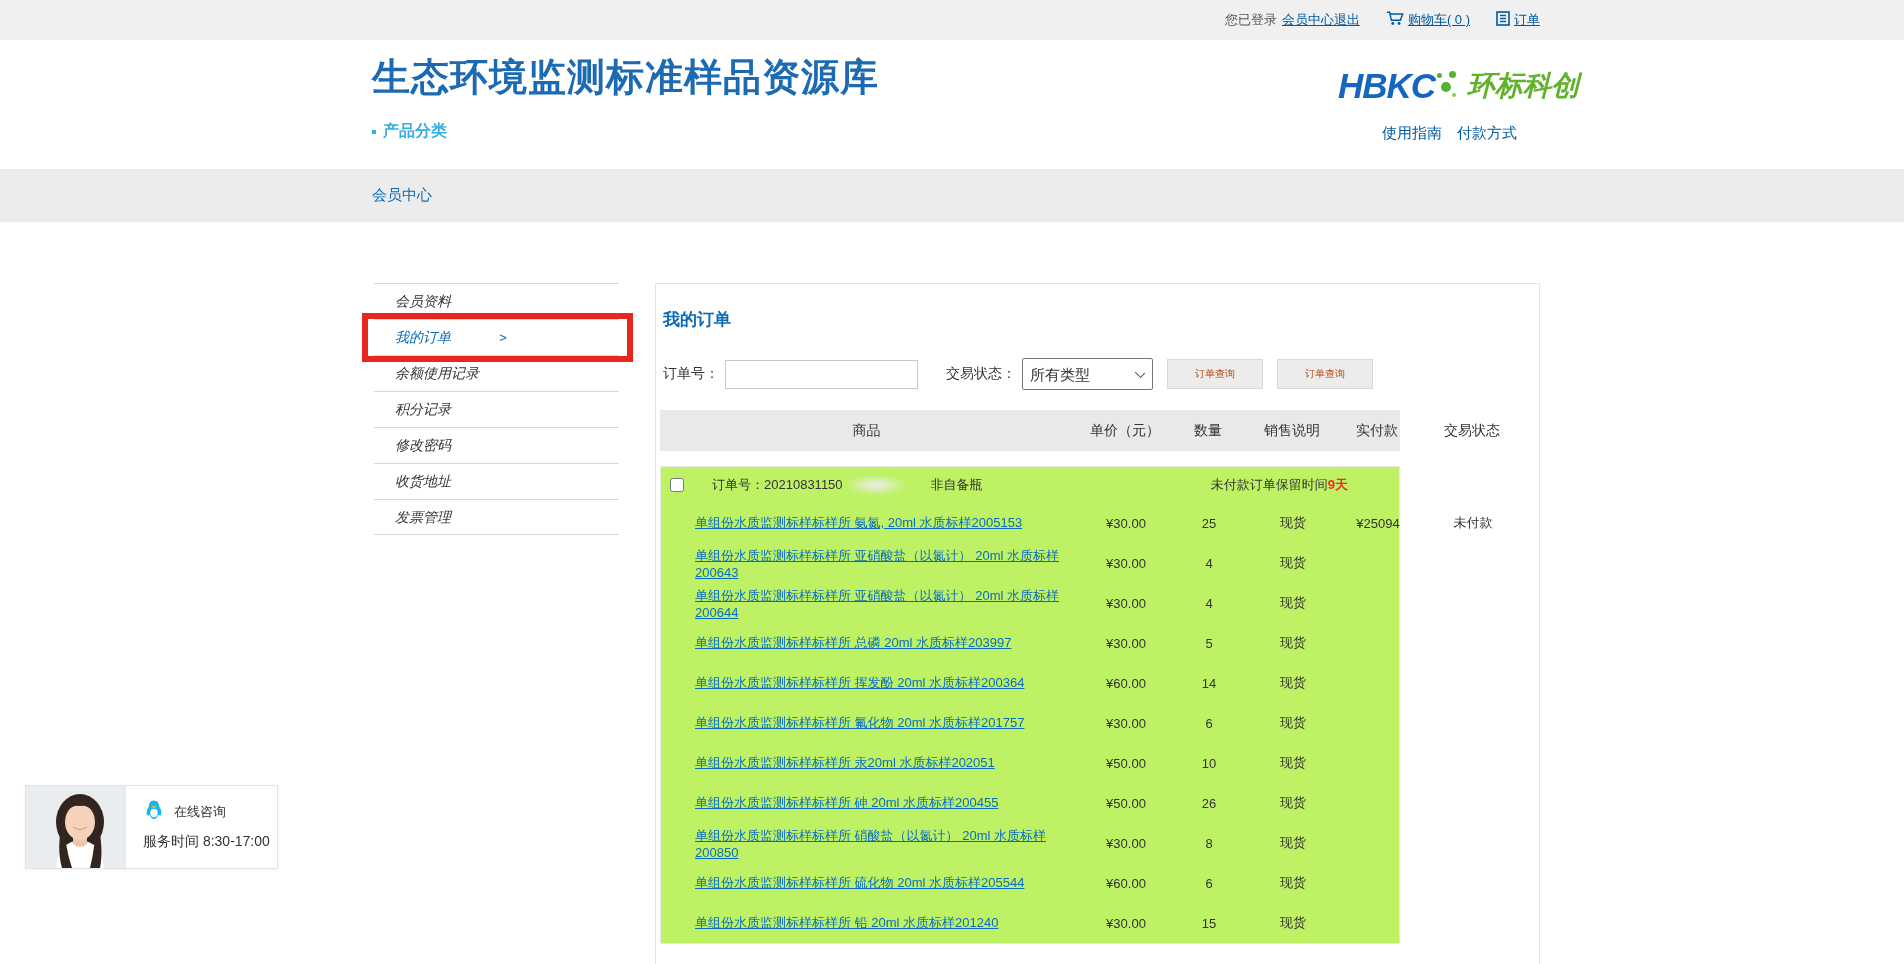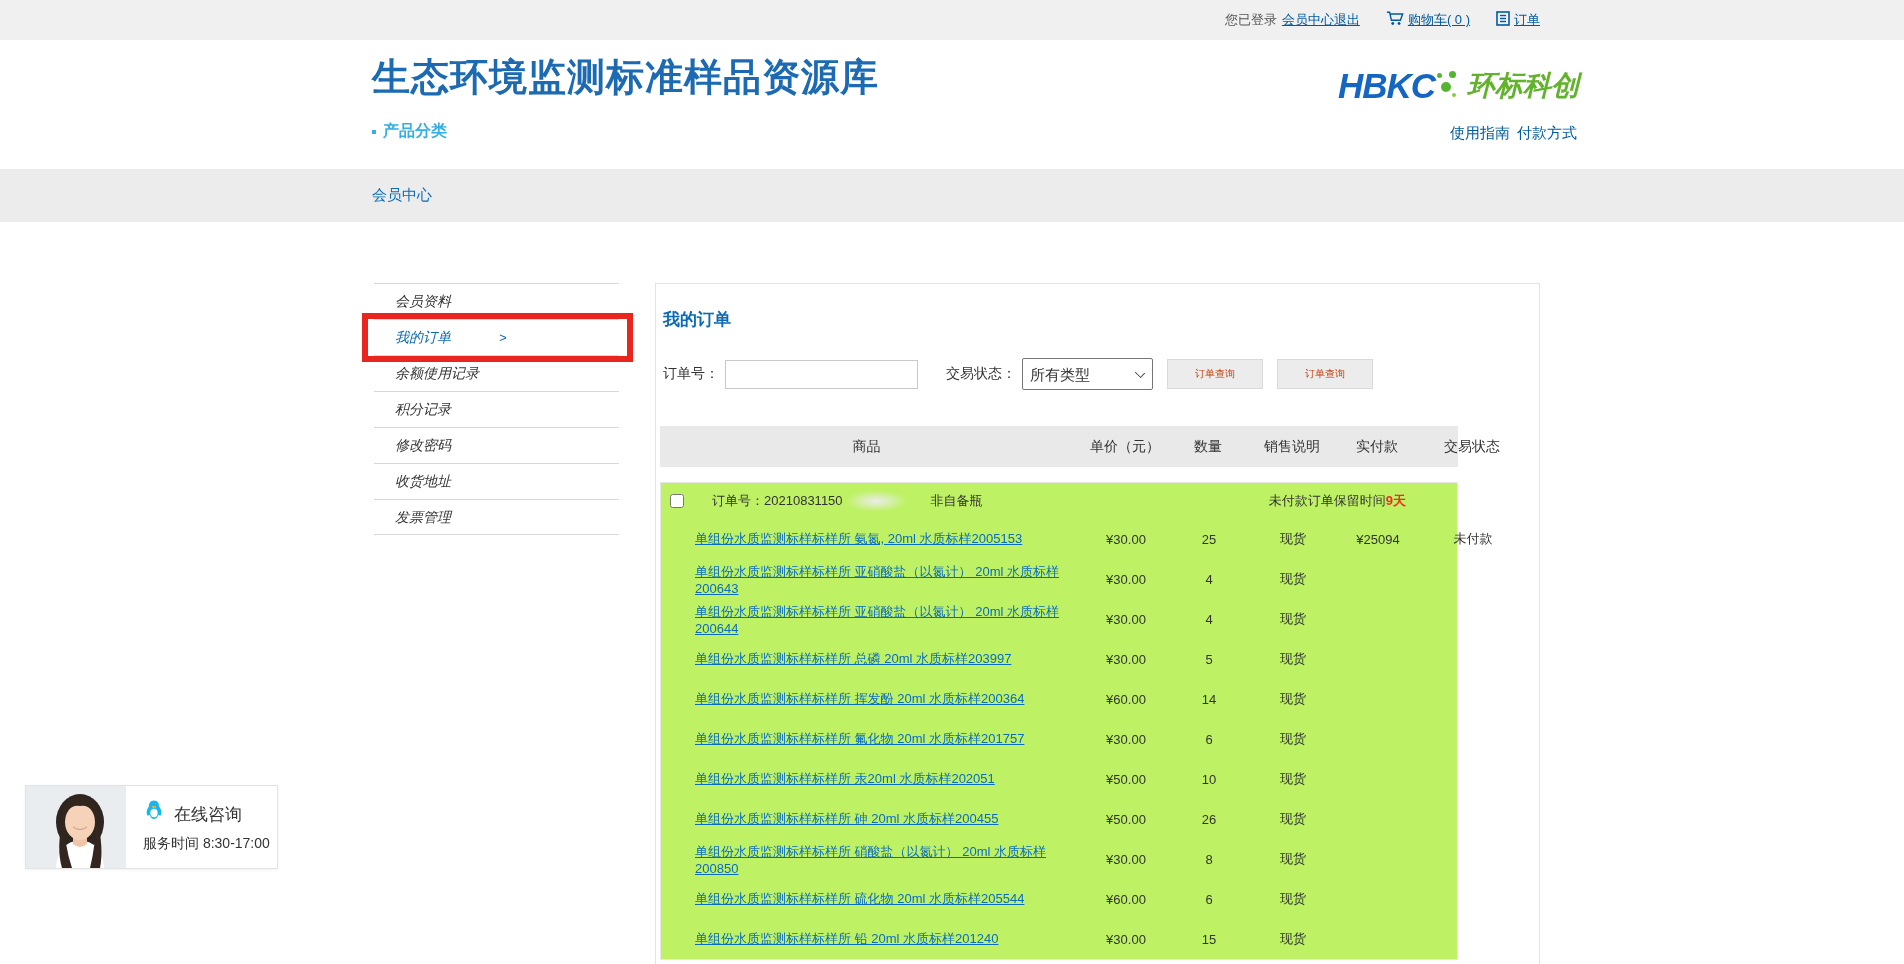--- a/index.html
+++ b/index.html
@@ -31,21 +31,21 @@
   .brand-dots i:nth-child(1){ width:10px; height:10px; left:6px; top:13px; }
   .brand-dots i:nth-child(2){ width:7px; height:7px; left:14px; top:2px; }
   .brand-dots i:nth-child(3){ width:5px; height:5px; left:2px; top:4px; }
   .brand-dots i:nth-child(4){ width:4px; height:4px; left:17px; top:24px; background:#8ccb4a; }
   .brand-cn { font-size:28px; font-weight:900; font-style:italic; color:#62b22d; margin-left:6px; }
 
   .nav { position:absolute; left:372px; top:81px; display:flex; align-items:center; font-size:16px; }
   .nav-category { color:#35aee3; font-weight:bold; margin-right:34px; display:flex; align-items:center; }
   .nav-category .dot { width:4px; height:4px; background:#35aee3; margin-right:7px; display:inline-block; }
   .nav-item { color:#333; margin-right:31px; cursor:pointer; }
-  .nav-side-links { position:absolute; left:1450px; top:84px; font-size:15px; display:flex; gap:7px; }
+  .nav-side-links { position:absolute; left:1382px; top:84px; font-size:15px; display:flex; gap:15px; }
   .nav-side-links a { color:#005aa0; }
 
   
   .band { position:absolute; top:169px; left:0; width:100%; height:53px; background:#ececec; }
   .breadcrumb { position:absolute; left:372px; top:17px; font-size:15px; color:#0a6ab5; }
 
   
   .sidebar { position:absolute; left:374px; top:283px; width:245px;font-style:italic; }
   .sidebar-item { position:relative; height:36px; line-height:35px; padding-left:21px; font-size:14px; color:#333; border-top:1px solid #d8d8d8; cursor:pointer; background:#fff; }
   .sidebar-item:last-of-type { border-bottom:1px solid #d8d8d8; }
@@ -63,42 +63,42 @@
   .filter-row { margin-top:27px; margin-left:3px; display:flex; align-items:center; font-size:14px; color:#333; }
   .filter-row .lbl { margin-right:6px; }
   .order-no-input { width:193px; height:29px; border:1px solid #c9c9c9; padding:0 8px; font-size:13px; outline:none; }
   .lbl-status { margin-left:28px; }
   .select-wrap { position:relative; display:inline-block; }
   .status-select { appearance:none; -webkit-appearance:none; width:131px; height:32px; border:1px solid #767676; background:#fff; font-size:15px; color:#333; padding:0 22px 0 7px; border-radius:2px; }
   .select-wrap .chev { position:absolute; right:9px; top:11px; width:8px; height:8px; border-right:1.5px solid #444; border-bottom:1.5px solid #444; transform:rotate(45deg) scaleY(0.8); pointer-events:none; }
   .btn { width:96px; height:30px; background:#ececec; border:1px solid #d9d9d9; font-size:10px; color:#c2410c; margin-left:14px; cursor:pointer; font-family:inherit; }
 
   
-  .otable { margin-top:36px; width:798px; font-size:13px;border-radius:12px; }
+  .otable { margin-top:20px; width:740px; font-size:13px;border-radius:12px; }
   .thead { display:grid; grid-template-columns:413px 104px 62px 106px 64px 126px; background:#e9e9e9; height:41px; align-items:center; font-size:14px; color:#333; }
   .thead .hcell { text-align:center; }
   .order-group { border:1px solid #e7e7e7; margin-top:15px; background:#bef264; }
   .order-header { display:flex; align-items:center; height:36px; padding:0 11px 0 9px; font-size:13px; color:#333; }
   .order-header input[type=checkbox] { width:14px; height:14px; margin-right:28px; cursor:pointer; }
   .redacted { display:inline-block; width:58px; height:20px; margin:0 4px; border-radius:10px; background:radial-gradient(ellipse at center, #ececec 0%, rgba(236,236,236,0) 75%); vertical-align:middle; }
   .bottle-note { margin-left:22px; }
   .order-right { margin-left:auto; display:flex; align-items:center; gap:10px; white-space:nowrap; }
   .retain { color:#333; }
   .retain b { color:#ef2d26; font-weight:bold; }
   .order-action { color:#ef2d26; text-decoration:underline; cursor:pointer; }
   .trow { display:grid; grid-template-columns:413px 104px 62px 106px 64px 126px; height:40px; align-items:center; }
   .trow .cell { text-align:center; color:#333; }
   .trow .product { text-align:left; padding-left:34px; }
   .trow .product a { color:#0a6cc0; text-decoration:underline; }
 
   
   .chat { position:absolute; left:25px; top:785px; width:253px; height:84px; background:#fff; border:1px solid #e3e3e3; display:flex; box-shadow:0 1px 3px rgba(0,0,0,0.06); }
   .chat-photo { width:100px; height:82px; flex:0 0 100px; overflow:hidden; }
   .chat-info { padding:13px 0 0 17px; }
-  .chat-line1 { display:flex; align-items:flex-end; font-size:17px; color:#333; }
+  .chat-line1 { display:flex; align-items:center; font-size:13px; color:#333; }
   .chat-line1 .qq { margin-right:9px; }
   .chat-line2 { font-size:14px; color:#333; margin-top:9px; }
 </style>
 </head>
 <body>
 
 <div class="topbar">
   <div class="topbar-inner">
     <span>您已登录</span>
     <span class="tb-gap"></span>

